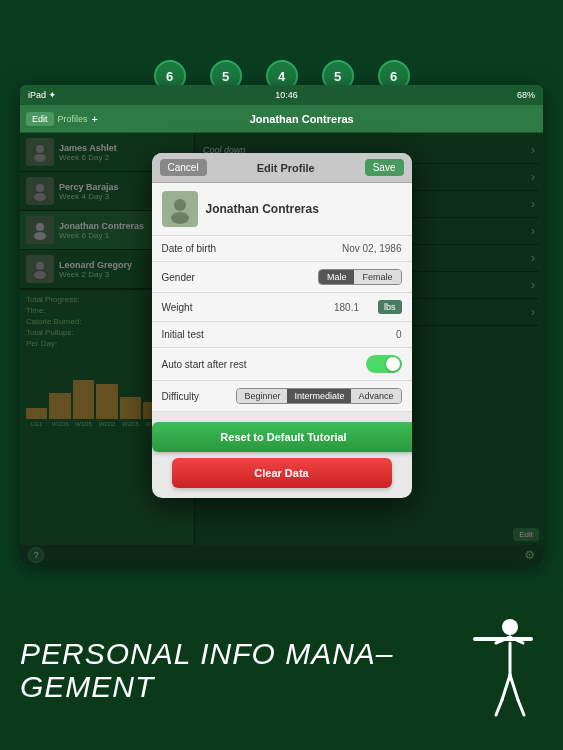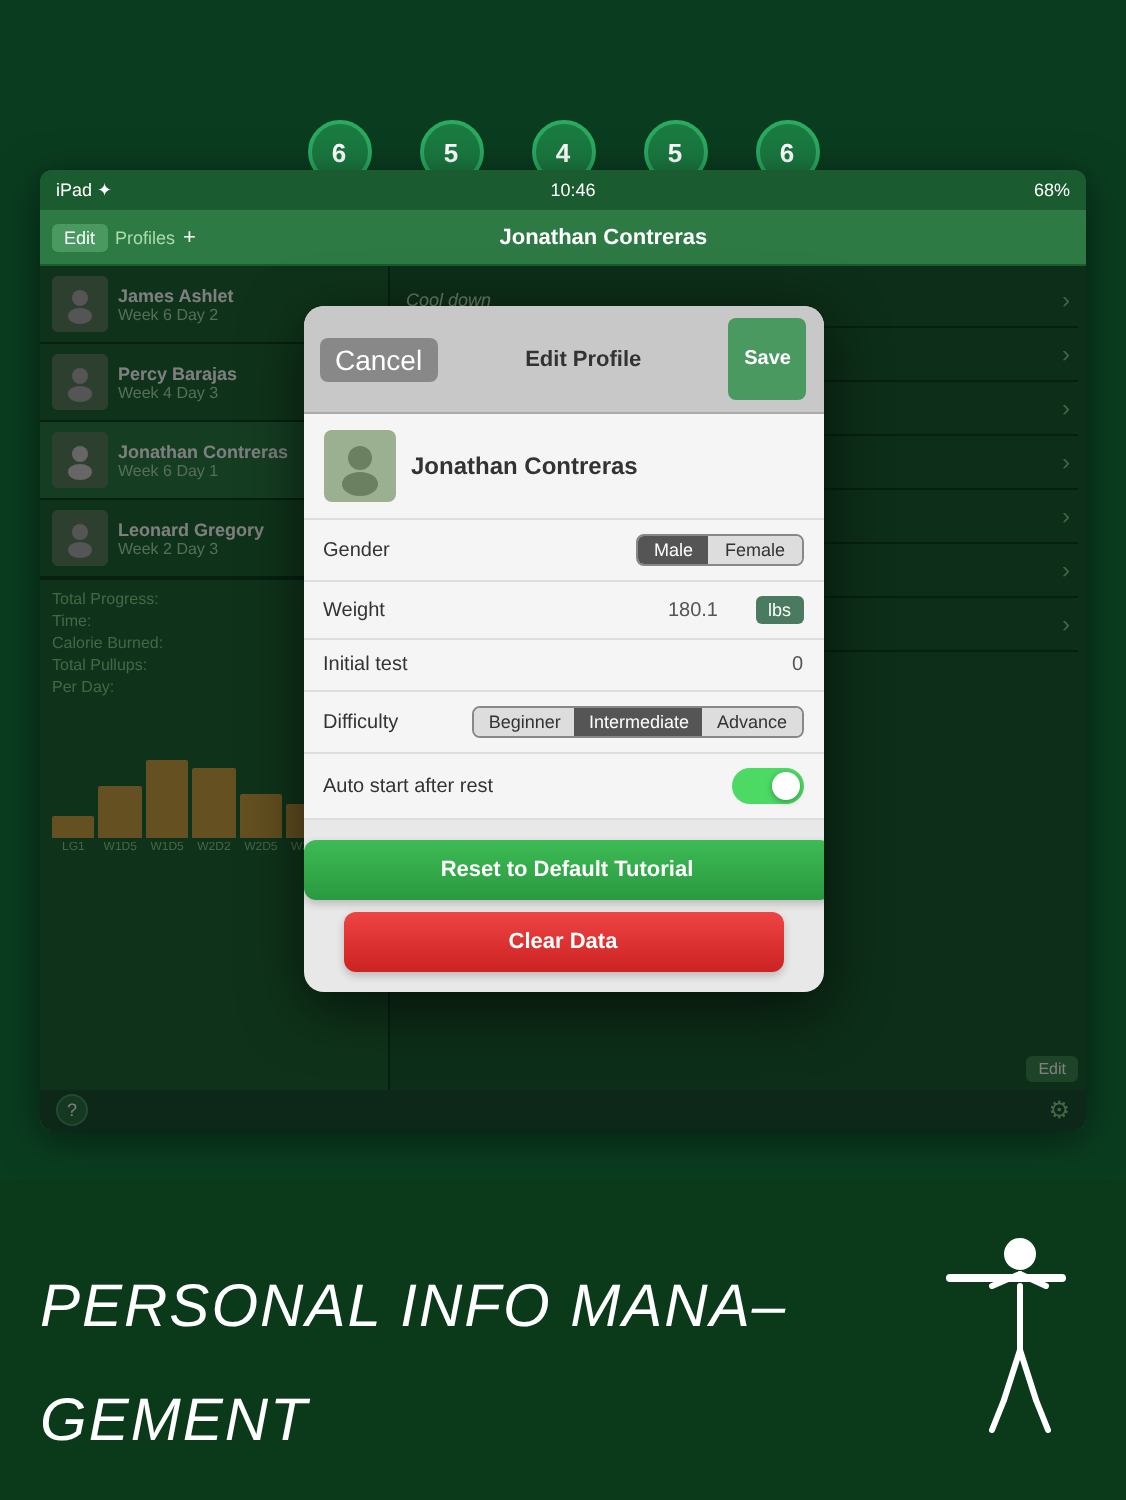--- a/index.html
+++ b/index.html
@@ -254,38 +254,37 @@
       align-items: center;
       justify-content: space-between;
       padding: 6px 8px;
       border-bottom: 1px solid #aaa;
     }
     .modal-cancel-btn {
       background: #888;
       color: #fff;
       border: none;
       border-radius: 4px;
-      font-size: 14px;
+      font-size: 10px;
       padding: 3px 8px;
       cursor: pointer;
     }
     .modal-title {
       font-size: 11px;
       font-weight: bold;
       color: #333;
     }
     .modal-save-btn {
       background: #4a9960;
       color: #fff;
       border: none;
       border-radius: 4px;
       font-size: 10px;
-      padding: 15px 8px;
-      cursor: pointer;
-      font-weight: bold;
+      padding: 3px 8px;
+      cursor: pointer;
     }
 
     .modal-profile-row {
       display: flex;
       align-items: center;
       padding: 8px 10px;
       background: #f5f5f5;
       border-bottom: 1px solid #ddd;
     }
     .modal-avatar {
@@ -477,21 +476,20 @@
     }
 
     .app-title {
       font-family: Impact, 'Arial Black', sans-serif;
       font-size: 30px;
       color: #fff;
       line-height: 1.1;
       text-transform: uppercase;
       font-style: italic;
       letter-spacing: 1px;
-      margin-top: 24px;
     }
 
     .figure-icon {
       width: 80px;
       height: 110px;
       display: flex;
       align-items: center;
       justify-content: center;
     }
 
@@ -711,54 +709,58 @@
           <div class="modal-profile-row">
             <div class="modal-avatar">
               <svg width="30" height="30" viewBox="0 0 30 30" fill="#6a8060">
                 <circle cx="15" cy="11" r="6"></circle>
                 <ellipse cx="15" cy="24" rx="9" ry="6"></ellipse>
               </svg>
             </div>
             <span class="modal-username">Jonathan Contreras</span>
           </div>
 
+          <div class="modal-field">
+            <span class="modal-field-label">Date of birth</span>
+            <span class="modal-field-value">Nov 02, 1986</span>
+          </div>
 
           <div class="modal-field">
             <span class="modal-field-label">Gender</span>
             <div class="segmented-control">
               <button class="seg-btn active">Male</button>
               <button class="seg-btn">Female</button>
             </div>
           </div>
 
           <div class="modal-field">
             <span class="modal-field-label">Weight</span>
             <div class="weight-input-row">
               <span class="weight-value">180.1</span>
               <button class="lbs-btn">lbs</button>
             </div>
           </div>
 
           <div class="modal-field">
             <span class="modal-field-label">Initial test</span>
             <span class="modal-field-value">0</span>
+          </div>
+
+          <div class="modal-field">
+            <span class="modal-field-label">Auto start after rest</span>
+            <div class="toggle-switch"></div>
           </div>
 
           <div class="modal-field">
             <span class="modal-field-label">Difficulty</span>
             <div class="difficulty-control">
               <button class="diff-btn">Beginner</button>
               <button class="diff-btn active">Intermediate</button>
               <button class="diff-btn">Advance</button>
             </div>
-          </div>
-
-          <div class="modal-field">
-            <span class="modal-field-label">Auto start after rest</span>
-            <div class="toggle-switch"></div>
           </div>
 
           <button class="reset-btn">Reset to Default Tutorial</button>
 
           <button class="clear-btn">Clear Data</button>
 
         </div>
       </div>
 
     </div>

